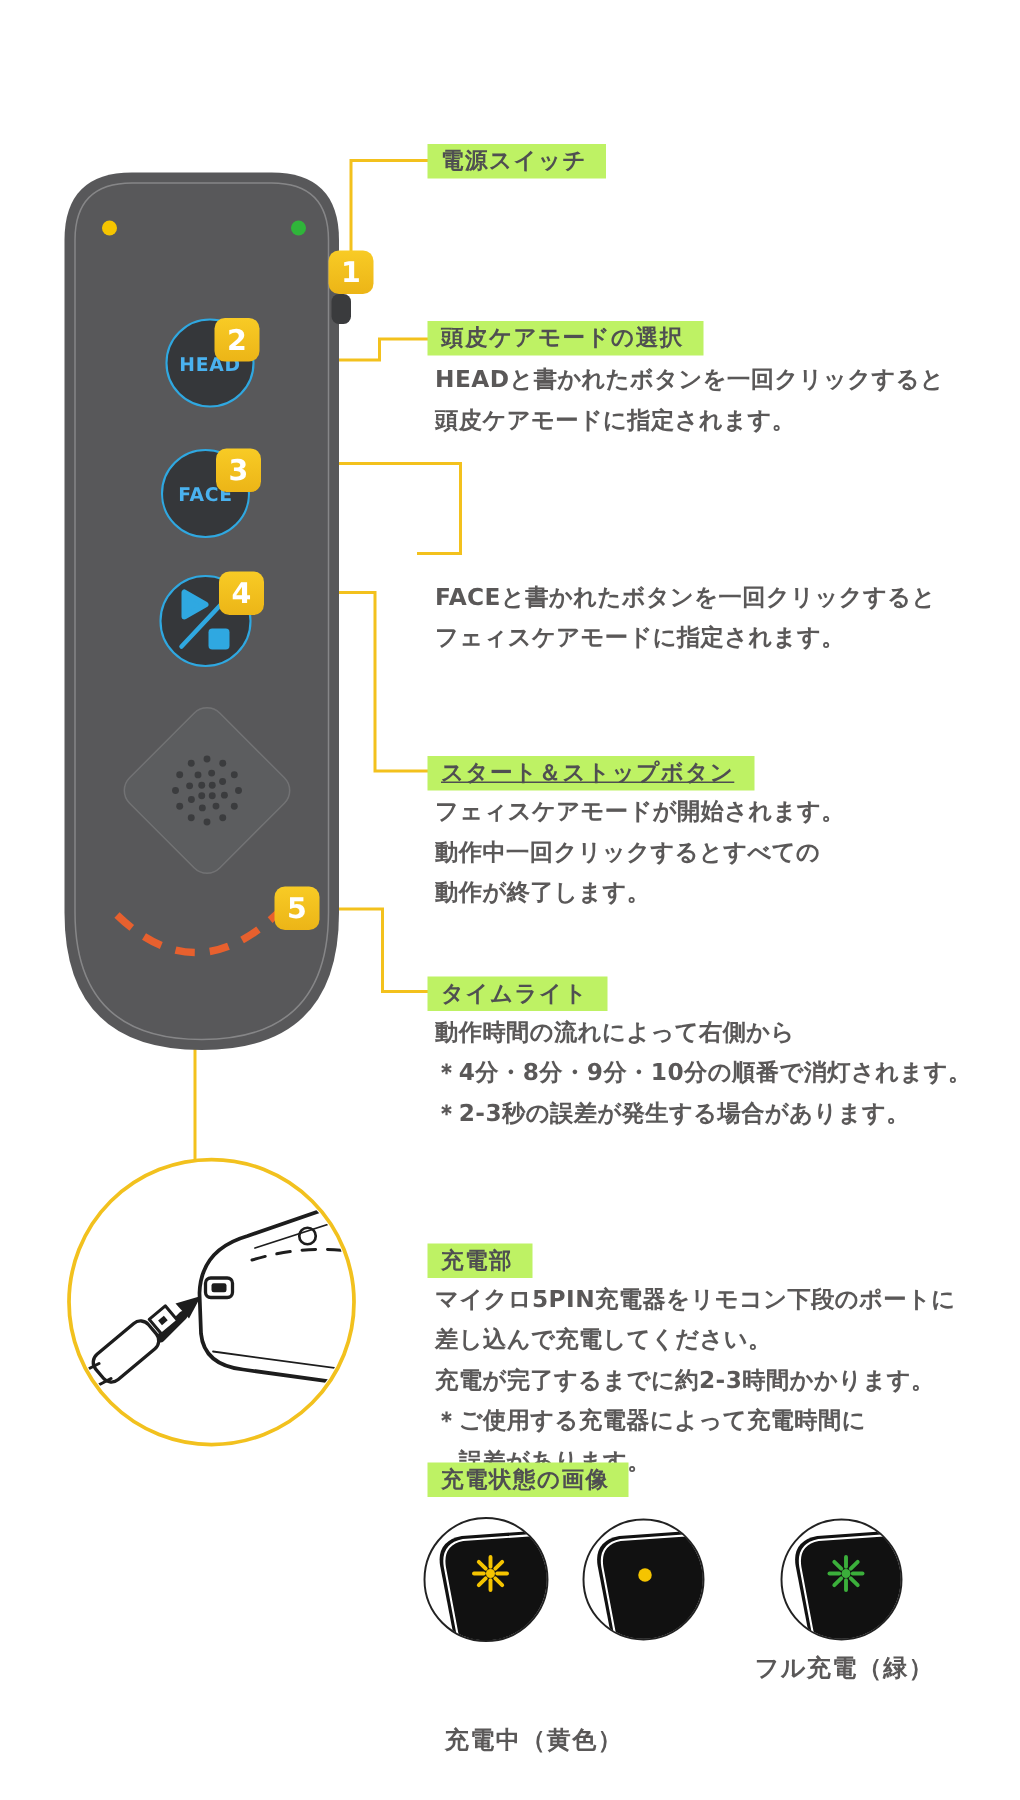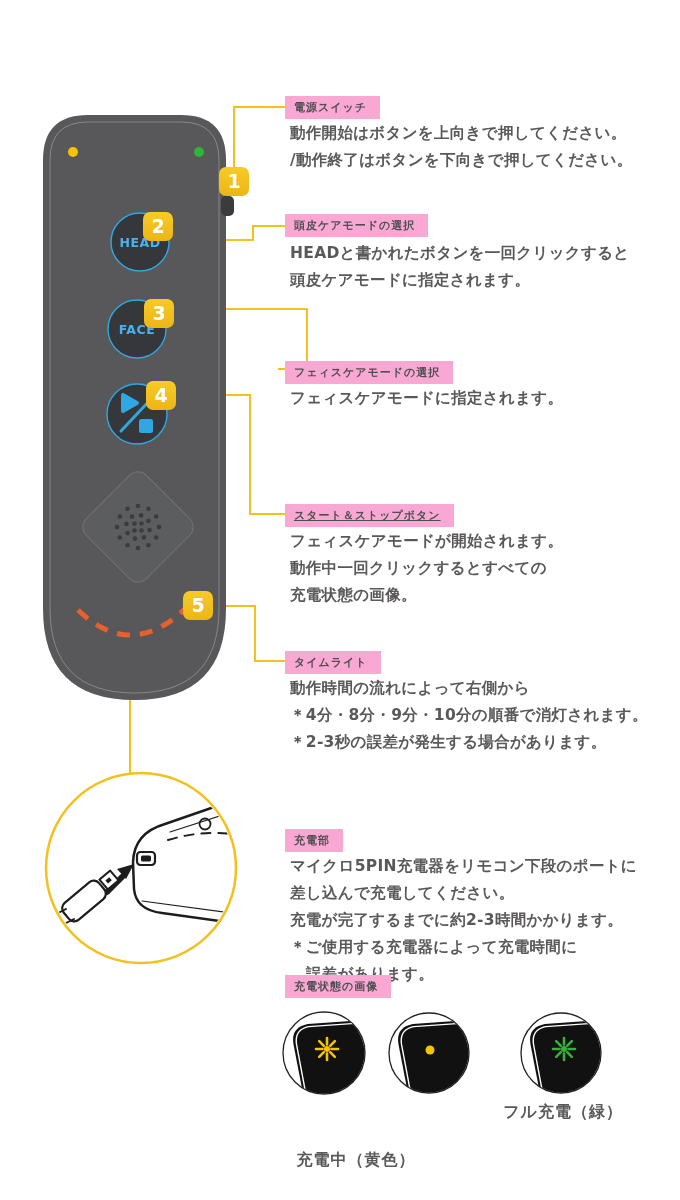--- a/index.html
+++ b/index.html
@@ -3,22 +3,22 @@
 <meta charset="utf-8">
 <style>
   html,body{margin:0;padding:0;background:#ffffff;}
   .page{
     position:relative;width:680px;height:1200px;background:#ffffff;overflow:hidden;
     font-family:"DejaVu Sans","Liberation Sans",sans-serif;
   }
   .art{position:absolute;left:0;top:0;z-index:1;}
   .sec-title{
     position:absolute;z-index:2;display:inline-block;
-    background:#f9a8d4;color:#4F4F51;
-    font-size:11px;font-weight:700;line-height:19px;
+    background:#bef264;color:#4F4F51;
+    font-size:15px;font-weight:700;line-height:19px;
     padding:2px 13px 2px 9px;letter-spacing:1px;white-space:nowrap;
   }
   .sec-body{
     position:absolute;z-index:2;color:#5A5858;
     font-size:15.5px;font-weight:600;line-height:27px;letter-spacing:0.3px;white-space:nowrap;
   }
   .status-label{
     position:absolute;z-index:2;color:#5A5858;width:150px;text-align:center;
     font-size:16px;font-weight:700;letter-spacing:1px;white-space:nowrap;
   }
@@ -225,41 +225,37 @@
             <line x1="560.8" y1="1045.8" x2="556.2" y2="1041.2"></line>
         <line x1="564" y1="1044.5" x2="564" y2="1038"></line>
             <line x1="567.2" y1="1045.8" x2="571.8" y2="1041.2"></line>
         <circle cx="564" cy="1049" r="3" fill="#3BAF3B" stroke="none"></circle>
       </g>
     </g>
   </g>
 </svg>
 
 <div class="sec-title" style="left:285px;top:96px;">電源スイッチ</div>
-<div class="sec-body" style="left:290px;top:120px;">
-  <div>動作開始はボタンを上向きで押してください。</div>
-  <div>/動作終了はボタンを下向きで押してください。</div>
-</div>
 
 <div class="sec-title" style="left:285px;top:214px;">頭皮ケアモードの選択</div>
 <div class="sec-body" style="left:290px;top:240px;">
   <div>HEADと書かれたボタンを一回クリックすると</div>
   <div>頭皮ケアモードに指定されます。</div>
 </div>
 
-<div class="sec-title" style="left:285px;top:361px;">フェィスケアモードの選択</div>
 <div class="sec-body" style="left:290px;top:385px;">
+  <div>FACEと書かれたボタンを一回クリックすると</div>
   <div>フェィスケアモードに指定されます。</div>
 </div>
 
 <div class="sec-title" style="left:285px;top:504px;text-decoration:underline;">スタート＆ストップボタン</div>
 <div class="sec-body" style="left:290px;top:528px;">
   <div>フェィスケアモードが開始されます。</div>
   <div>動作中一回クリックするとすべての</div>
-  <div>充電状態の画像。</div>
+  <div>動作が終了します。</div>
 </div>
 
 <div class="sec-title" style="left:285px;top:651px;">タイムライト</div>
 <div class="sec-body" style="left:290px;top:675px;">
   <div>動作時間の流れによって右側から</div>
   <div>＊4分・8分・9分・10分の順番で消灯されます。</div>
   <div>＊2-3秒の誤差が発生する場合があります。</div>
 </div>
 
 <div class="sec-title" style="left:285px;top:799px;margin-top:30px;">充電部</div>

